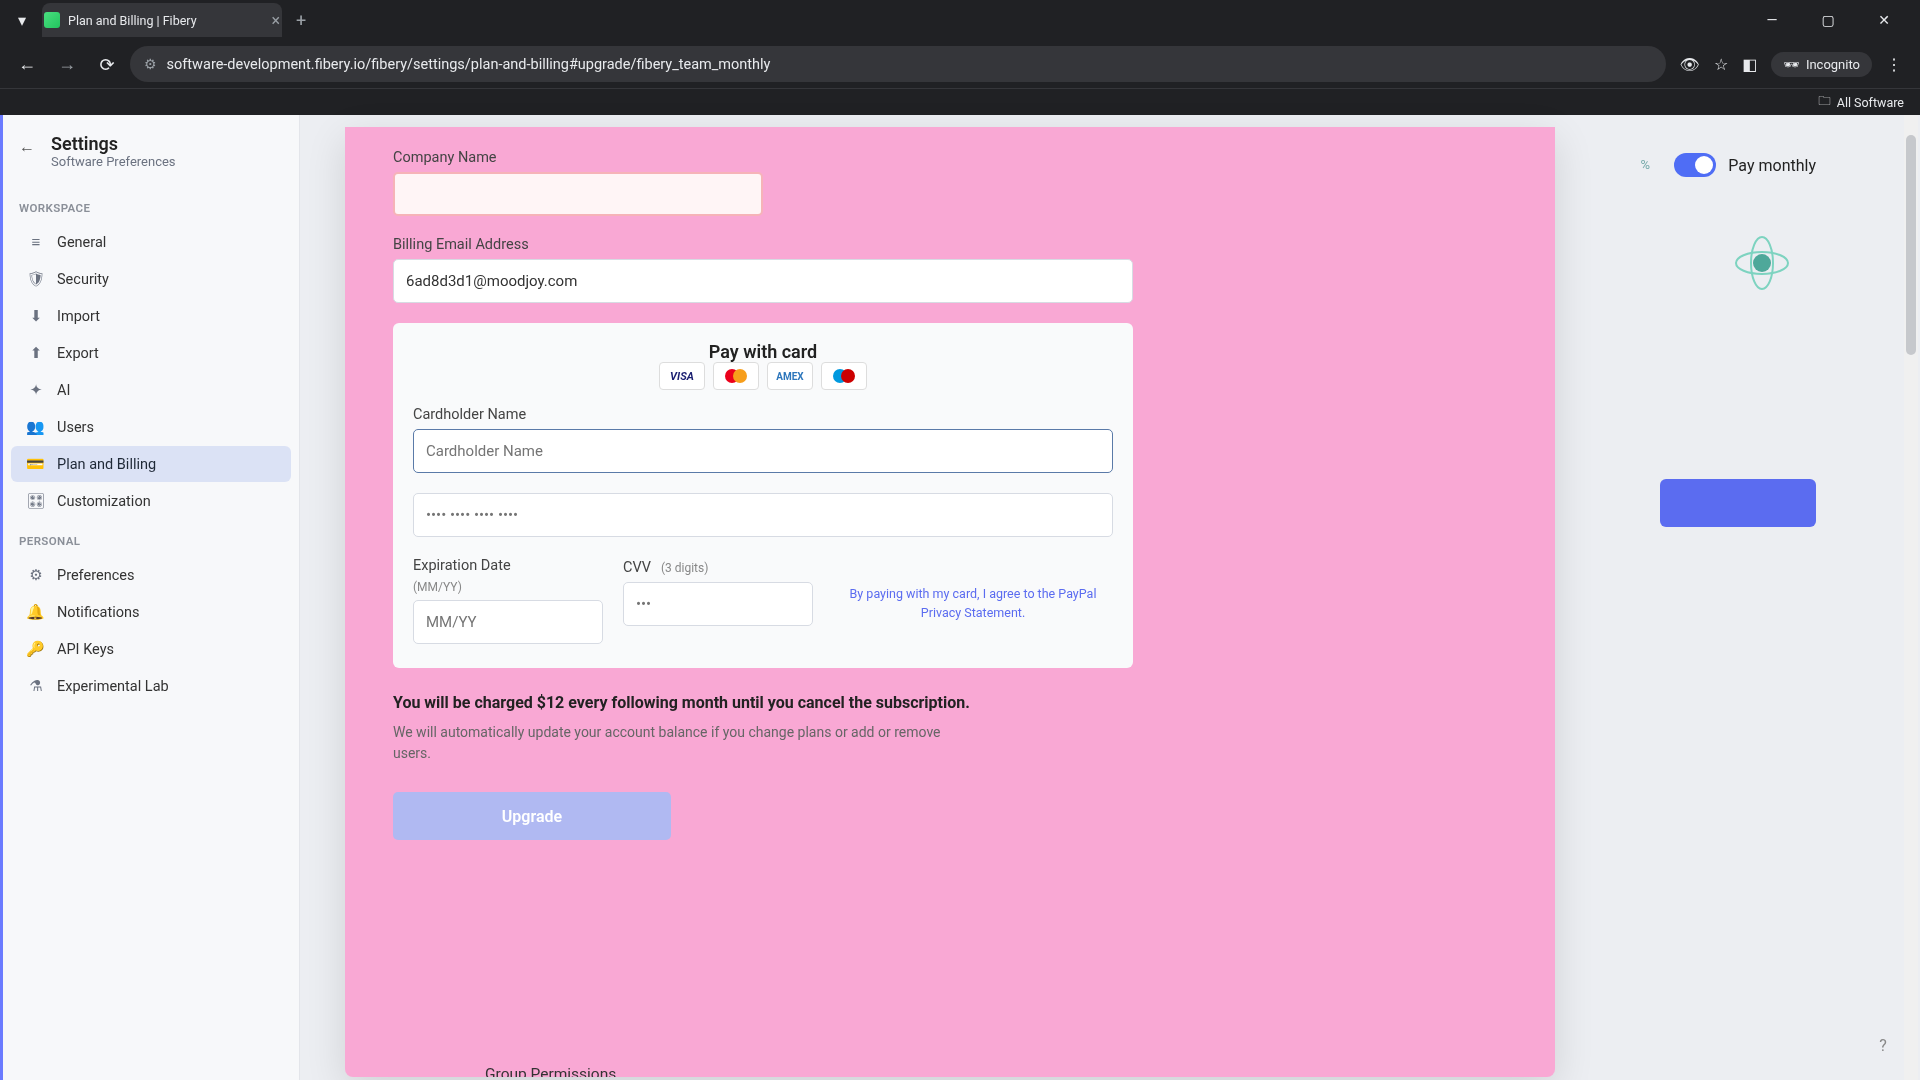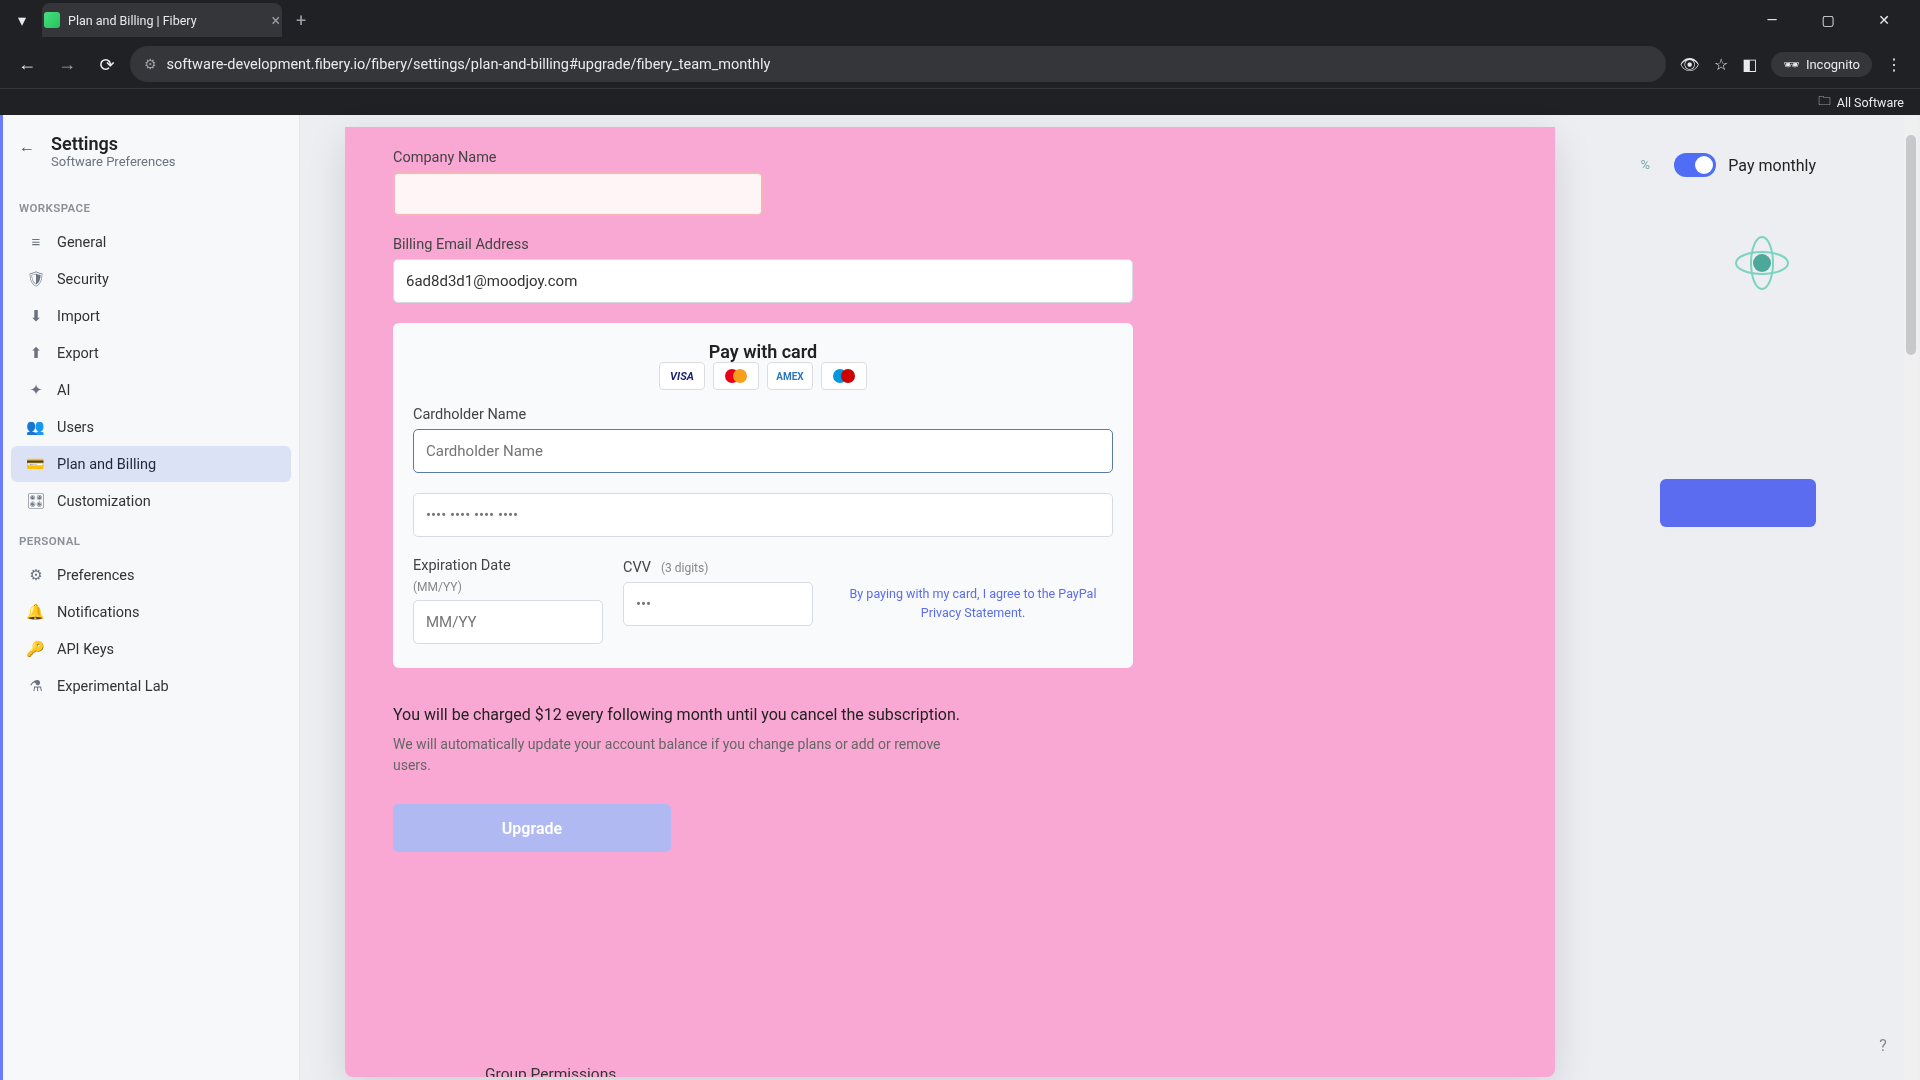--- a/index.html
+++ b/index.html
@@ -68,21 +68,21 @@
 .mc { background: #fff; border: 1px solid #ddd; }
 .amex { background: #fff; color: #2e77bc; border: 1px solid #ddd; font-size: 10px; }
 .maestro { background: #fff; border: 1px solid #ddd; }
 
 .row { display: flex; gap: 20px; align-items: flex-start; }
 .exp-col { width: 190px; }
 .cvv-col { width: 190px; }
 .agree-col { flex: 1; font-size: 12.5px; color: #5b6cf0; text-align: center; padding-top: 28px; line-height: 1.5; }
 .sub-label { font-size: 12px; color: #888; }
 
-.charge-text { font-size: 16px; color: #222; margin-top: 37px; }
+.charge-text { font-size: 16px; color: #222; margin-top: 25px; font-weight: bold; }
 .auto-text { font-size: 14px; color: #666; margin-top: 10px; line-height: 1.5; max-width: 570px; }
 .upgrade-btn { margin-top: 28px; width: 278px; height: 48px; background: #b0b9f2; color: #fff; font-size: 16px; font-weight: 600; border: none; border-radius: 5px; }
 
 .peek-group { position: absolute; bottom: -6px; left: 140px; font-size: 15.5px; color: #333; }
 
 
 .scrollbar { position: absolute; right: 2px; top: 0; width: 14px; bottom: 0; background: #f0f0f0; }
 .scroll-thumb { position: absolute; right: 2px; top: 20px; width: 10px; height: 220px; background: #c6c8cc; border-radius: 5px; }
 
 .help-btn { position: absolute; right: 26px; bottom: 22px; width: 22px; height: 22px; color: #888; font-size: 16px; text-align: center; }

